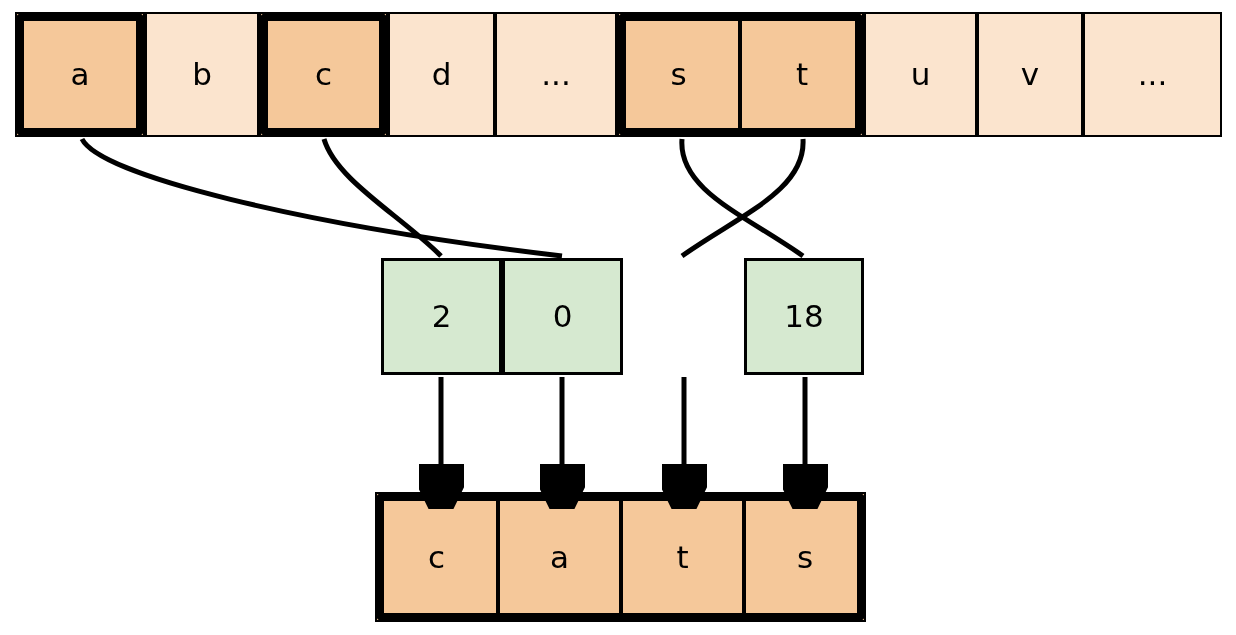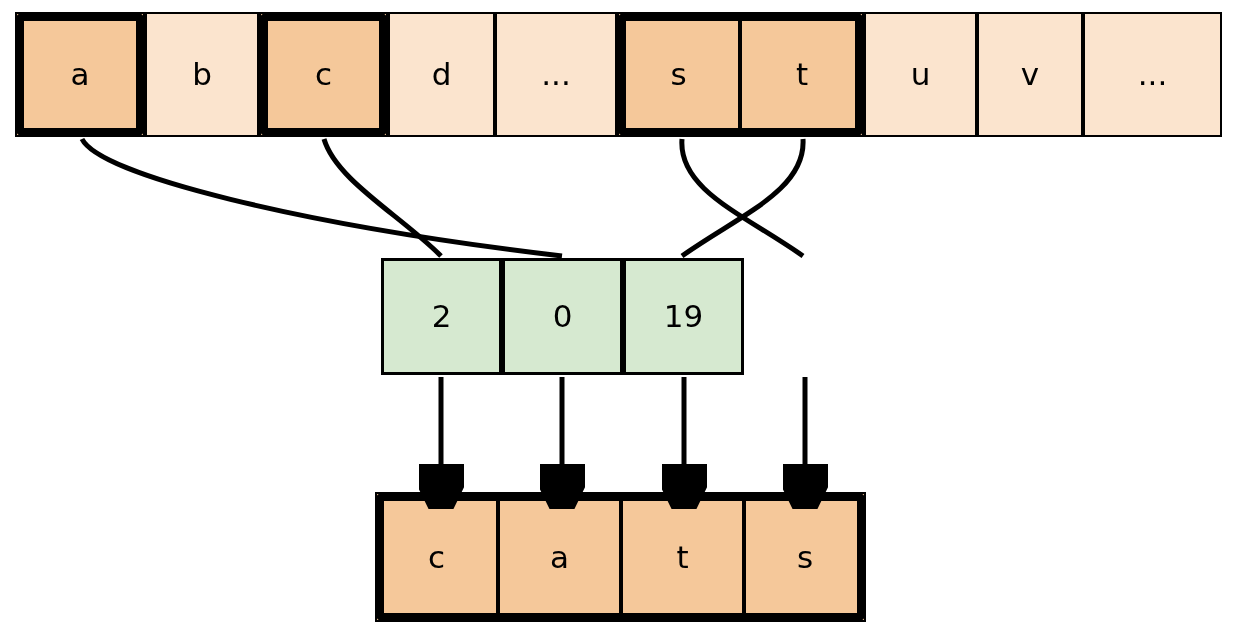--- a/index.html
+++ b/index.html
@@ -139,21 +139,21 @@
       <div class="cell alpha-cell" style="left: 977px; width: 106px;">v</div>
       <div class="cell alpha-cell" style="left: 1083px; width: 139px;">...</div>
       <div class="thick-box" style="left: 15px; width: 130px; top: 12px; height: 125px;"></div>
       <div class="thick-box" style="left: 259px; width: 129px; top: 12px; height: 125px;"></div>
       <div class="thick-box" style="left: 617px; width: 247px; top: 12px; height: 125px;"></div>
     </div>
 
   <div id="index-row">
       <div class="cell index-cell" style="left: 0px; width: 121px;">2</div>
       <div class="cell index-cell" style="left: 121px; width: 121px;">0</div>
-      <div class="cell index-cell" style="left: 242px; width: 121px;">19</div>
+      <div class="cell index-cell" style="left: 363px; width: 120px;">18</div>
     </div>
 
   <div id="result-row">
       <div class="cell result-cell" style="left: 0px; width: 123px;">c</div>
       <div class="cell result-cell" style="left: 123px; width: 123px;">a</div>
       <div class="cell result-cell" style="left: 246px; width: 123px;">t</div>
       <div class="cell result-cell" style="left: 369px; width: 122px;">s</div>
     </div>
   <div id="result-outline"></div>
 

